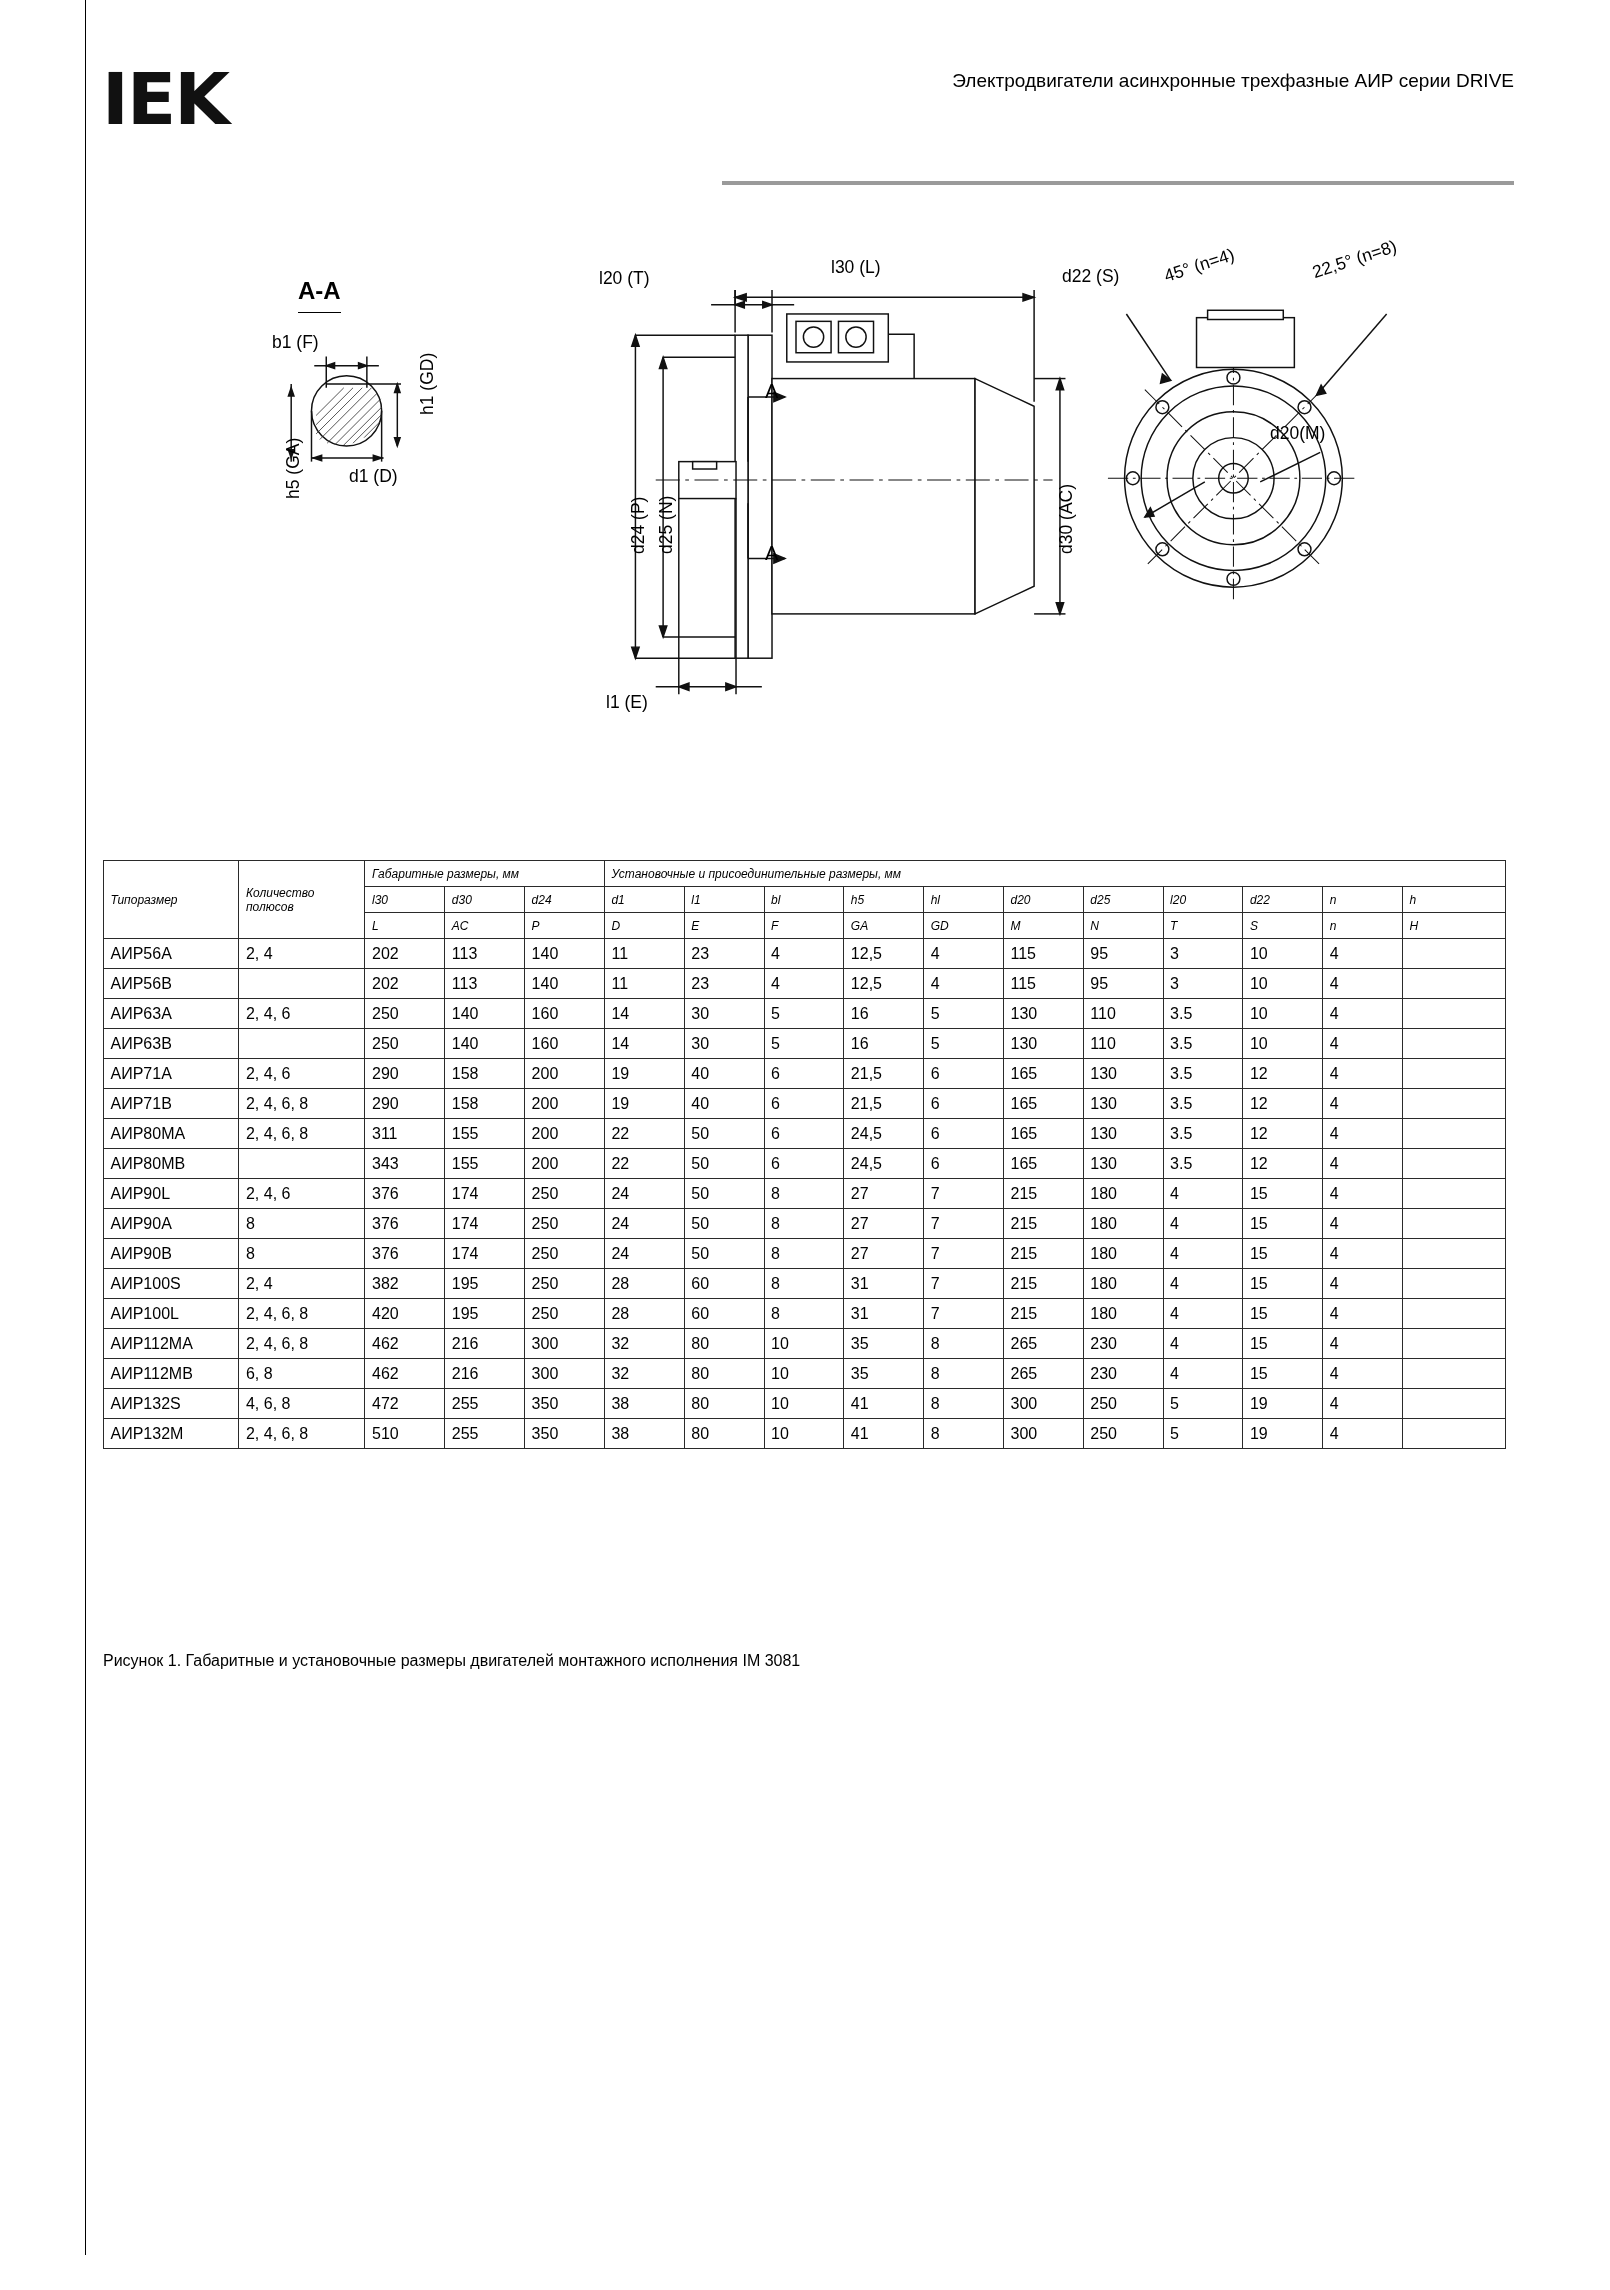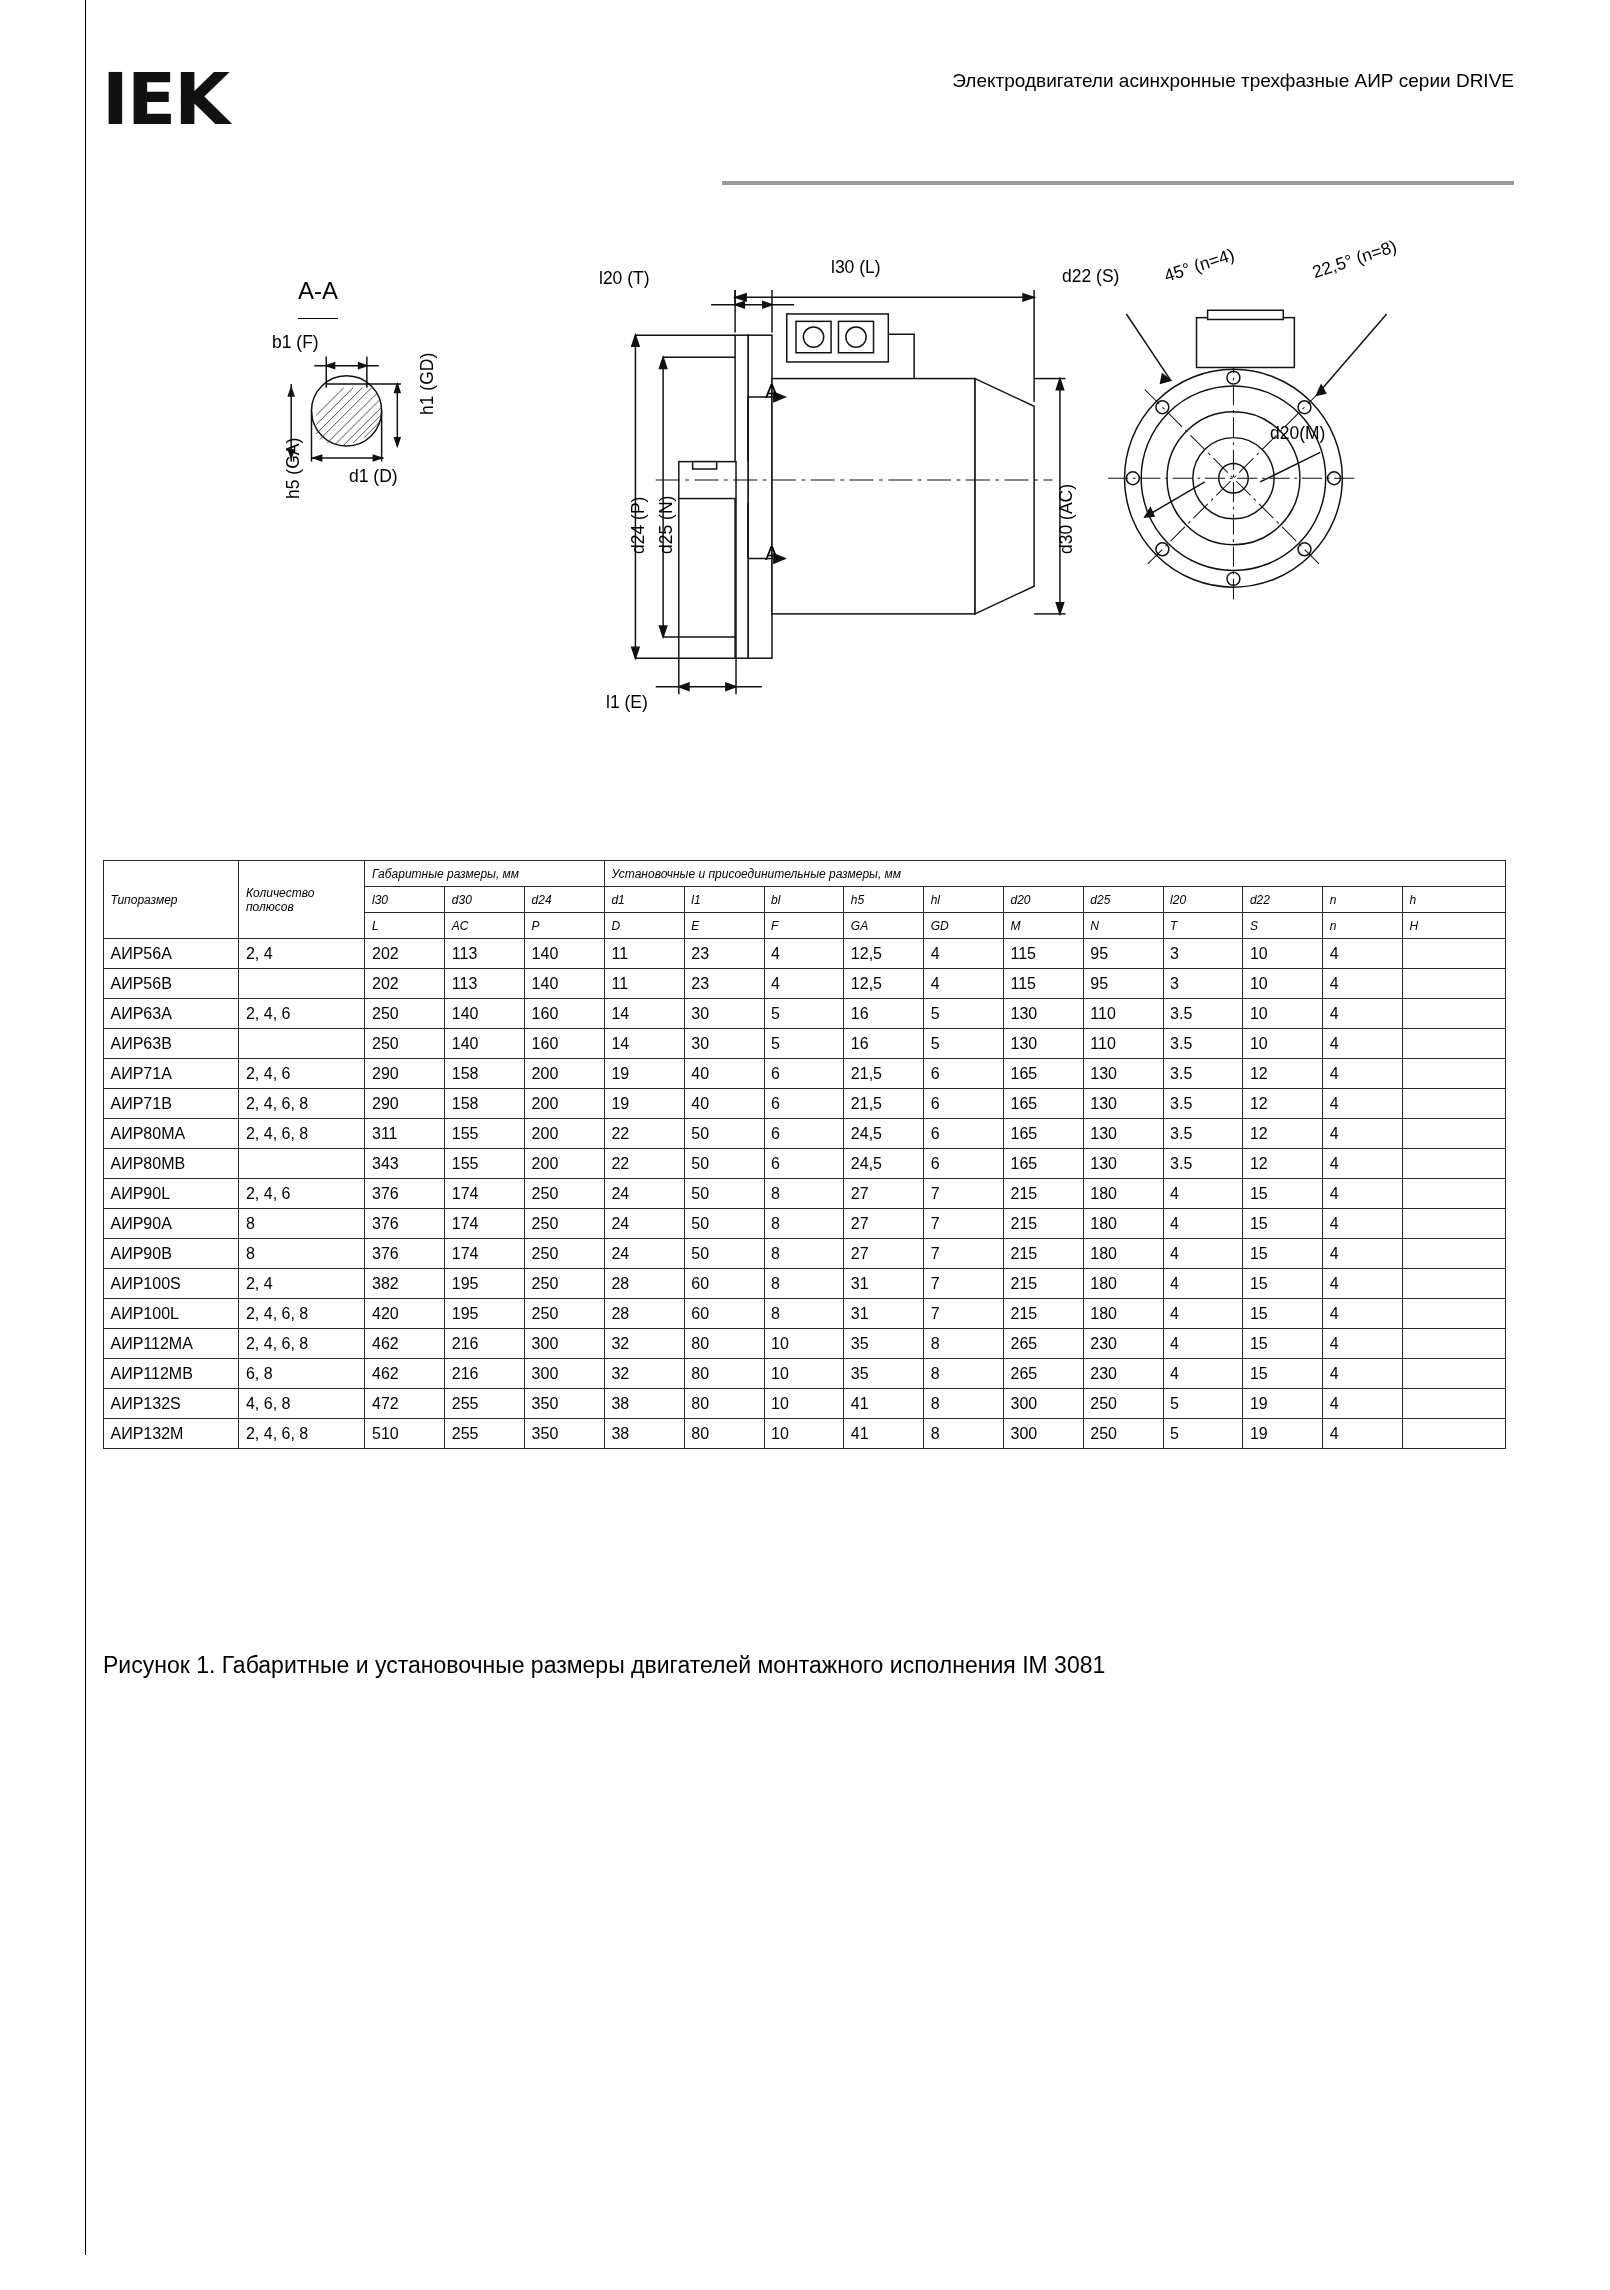--- a/index.html
+++ b/index.html
@@ -116,21 +116,21 @@
   td.c-num    { width: 76px; }
   td.c-last   { width: 98px; }
 
   
   table.dims { border-top: 0.9px solid #2a2a2a; }
 
   .caption {
     position: absolute;
     left: 103px;
     top: 1652px;
-    font-size: 23px;
+    font-size: 16px;
     color: #000;
     white-space: nowrap;
   }
 </style>
 </head>
 <body>
 
 <div class="page">
   <div class="page-border"></div>
 
@@ -273,21 +273,21 @@
         <path d="M 1110 40 L 1158 112"></path>
         <path d="M 1158 112 l -9 -7 l -2 10 z" fill="#111"></path>
         <path d="M 1392 40 L 1316 128"></path>
         <path d="M 1316 128 l 10 -2 l -5 -9 z" fill="#111"></path>
         <path d="M 1195 222 L 1130 260"></path>
         <path d="M 1130 260 l 10 -1 l -4 -9 z" fill="#111"></path>
         <path d="M 1255 222 L 1320 190"></path>
       </g>
     </svg>
 
-    <div class="fig-label big" style="left:196px; top:0px; border-bottom:1.8px solid #000; padding-bottom:13px;">A-A</div>
+    <div class="fig-label big" style="left:196px; top:0px; border-bottom:1.8px solid #000; padding-bottom:7px;font-weight:bold;">A-A</div>
 
     <div class="fig-label" style="left:170px; top:55px;">b1 (F)</div>
     <div class="fig-label rot90" style="left:315px; top:138px;">h1 (GD)</div>
     <div class="fig-label rot90" style="left:181px; top:222px;">h5 (GA)</div>
     <div class="fig-label" style="left:247px; top:189px;">d1 (D)</div>
 
     <div class="fig-label" style="left:497px; top:-9.2px;">l20 (T)</div>
     <div class="fig-label" style="left:729px; top:-20px;text-align:right;">l30 (L)</div>
     <div class="fig-label rot90" style="left:526px; top:277px;">d24 (P)</div>
     <div class="fig-label rot90" style="left:554px; top:277px;">d25 (N)</div>

